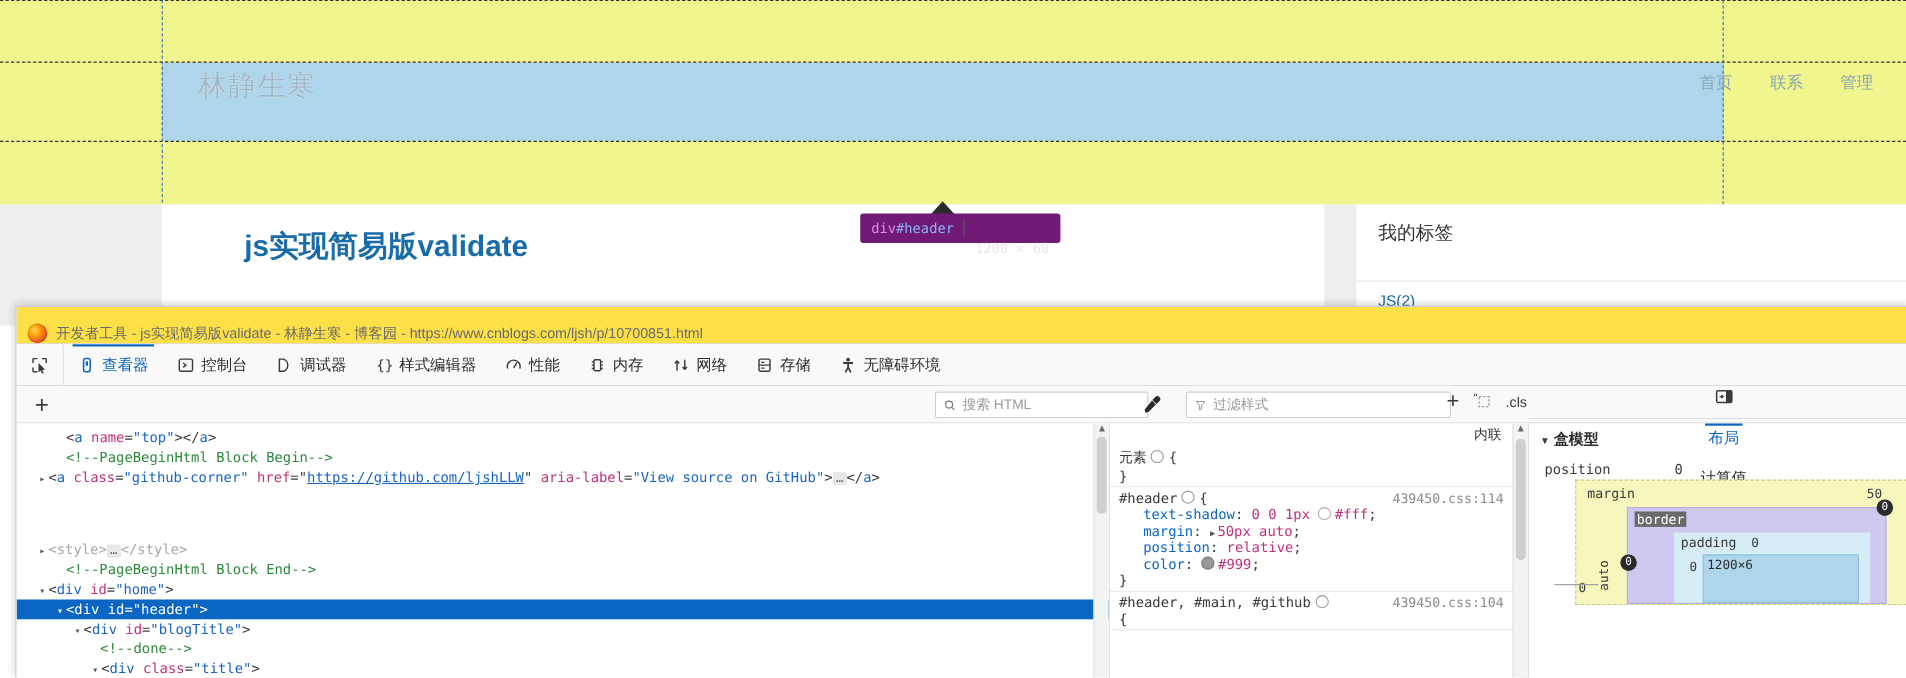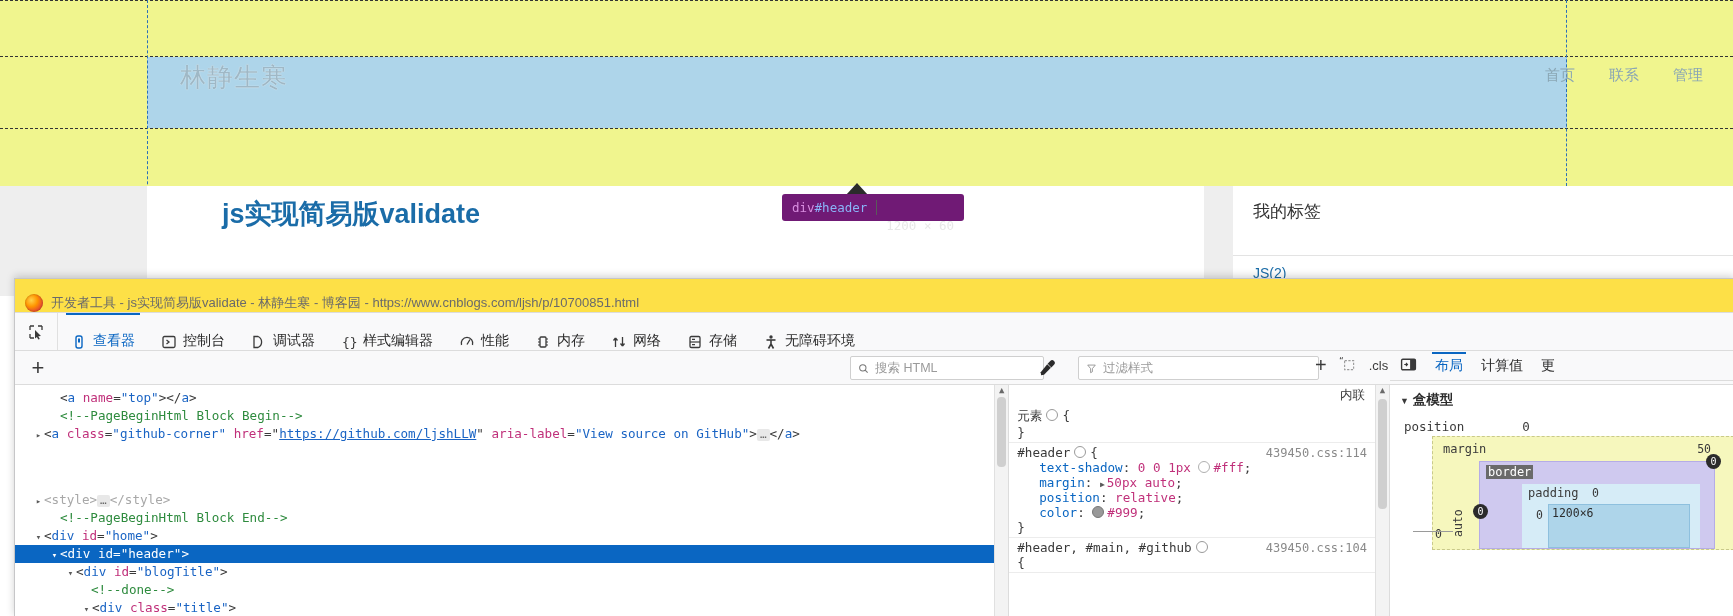--- a/index.html
+++ b/index.html
@@ -55,21 +55,21 @@
 
   .content-area {
     position: absolute; left: 0; top: 186px; width: 1733px; height: 110px;
     background: #eeeeee;
   }
   .content-white {
     position: absolute; left: 147px; top: 186px; width: 1057px; height: 110px;
     background: #ffffff;
   }
   .post-title {
-    position: absolute; left: 222px; top: 196px;
+    position: absolute; left: 222px; top: 206px;
     font-size: 27px; font-weight: bold; color: #1a6ca8;
   }
   .sidebar-white {
     position: absolute; left: 1233px; top: 186px; width: 500px; height: 110px;
     background: #ffffff;
   }
   .sidebar-card-title {
     position: absolute; left: 1253px; top: 200px;
     font-size: 17px; color: #333;
   }
@@ -129,21 +129,21 @@
   
   .dt-tabbar {
     height: 37px; display: flex; align-items: stretch;
     border-bottom: 1px solid #dcdcdc; background: #f9f9fa;
   }
   .picker-btn {
     width: 42px; display: flex; align-items: center; justify-content: center;
     border-right: 1px solid #e0e0e0;
   }
   .dt-tab {
-    display: flex; align-items: flex-end; gap: 6px;
+    display: flex; align-items: center; gap: 6px;
     padding: 0 13px; font-size: 14px; color: #2b2b2b;
     position: relative; cursor: default; white-space: nowrap;
   }
   .dt-tab.active { color: #0a66c2; }
   .dt-tab.active::before {
     content: ""; position: absolute; left: 8px; right: 8px; top: 0;
     height: 2px; background: #0a66c2;
   }
   .tab-ico { width: 16px; height: 16px; display:block; }
 
@@ -266,21 +266,21 @@
   }
   .dom-scroll .up-arrow {
     position: absolute; left: 2px; top: 0; width: 9px; text-align: center;
     font-size: 9px; color: #6a6a6a;
   }
 
   .layout-pane { flex: 1; background: #fff; position: relative; }
   .layout-tabs {
     display: flex; align-items: center; gap: 18px;
     height: 28px; padding-left: 10px; font-size: 14px; color: #2b2b2b;
-    border-bottom: 1px solid #dcdcdc; margin-top: -33px;
+    border-bottom: 1px solid #dcdcdc; margin-top: -33px; flex-direction: column;
   }
   .layout-tab.active { color: #0a66c2; position: relative; }
   .layout-tab.active::before {
     content:""; position:absolute; left:-3px; right:-3px; top:-5px; height:2px; background:#0a66c2;
   }
   .layout-section {
     padding: 10px 0 0 10px; font-size: 13.5px; color: #2b2b2b; font-weight: bold;
   }
   .boxmodel-wrap { position: relative; padding: 10px 0 0 14px; }
   .bm-position-row {

